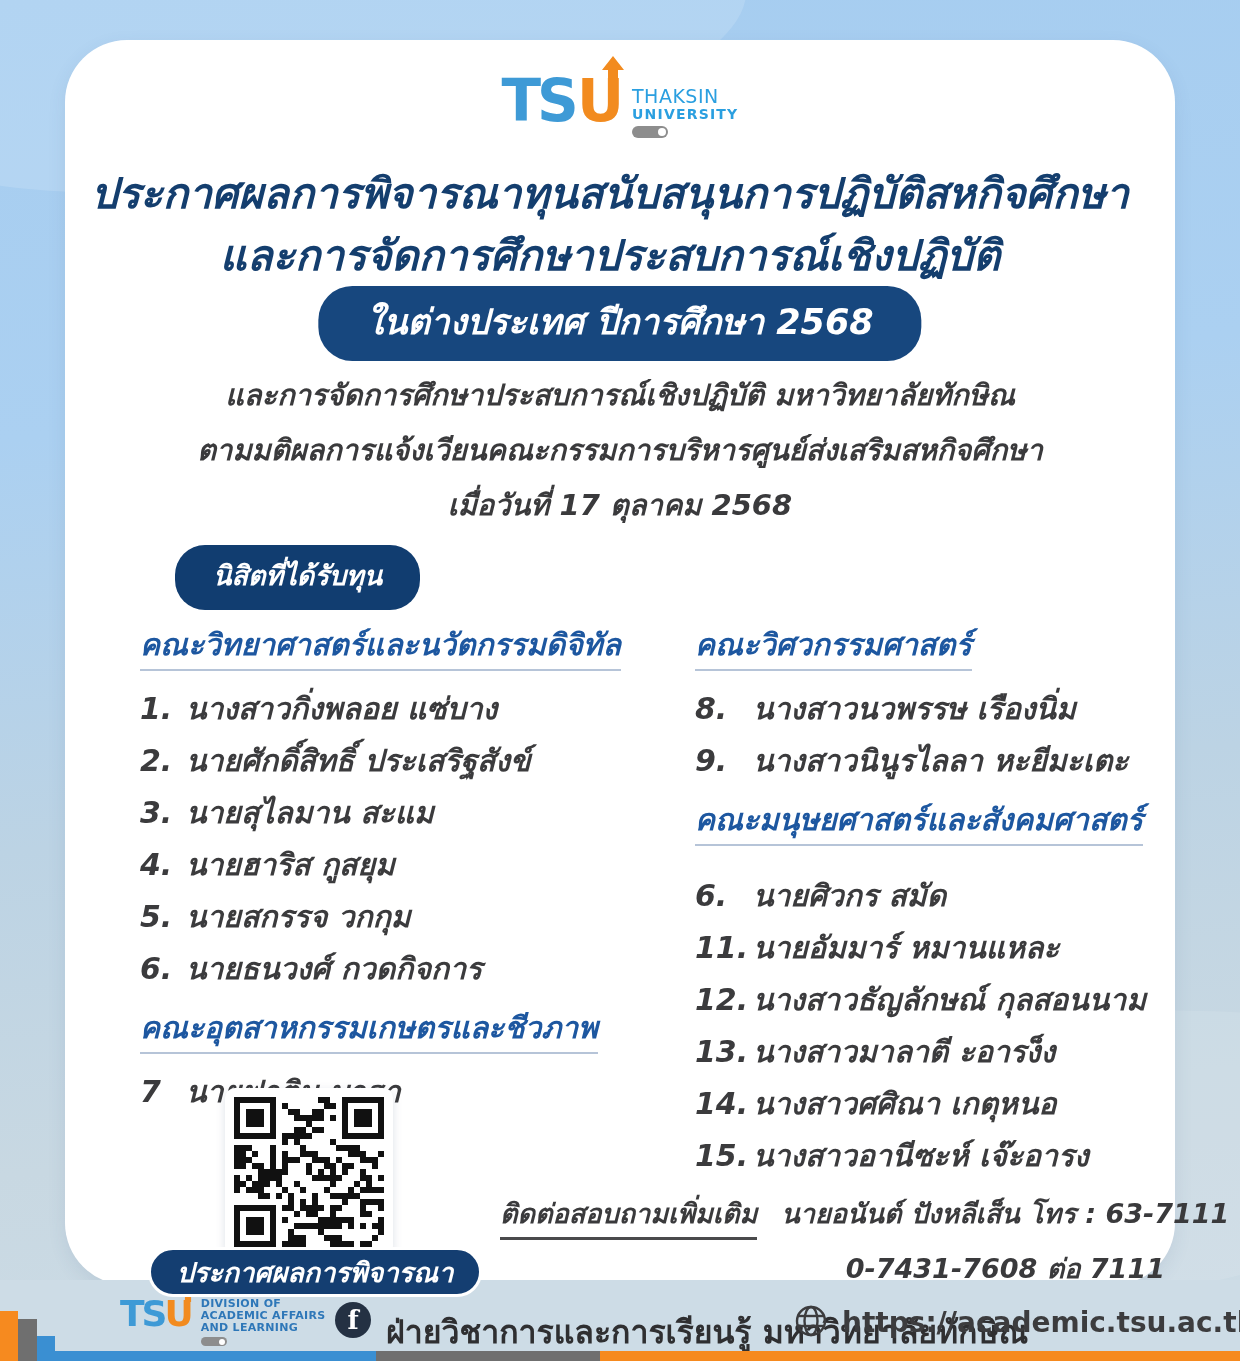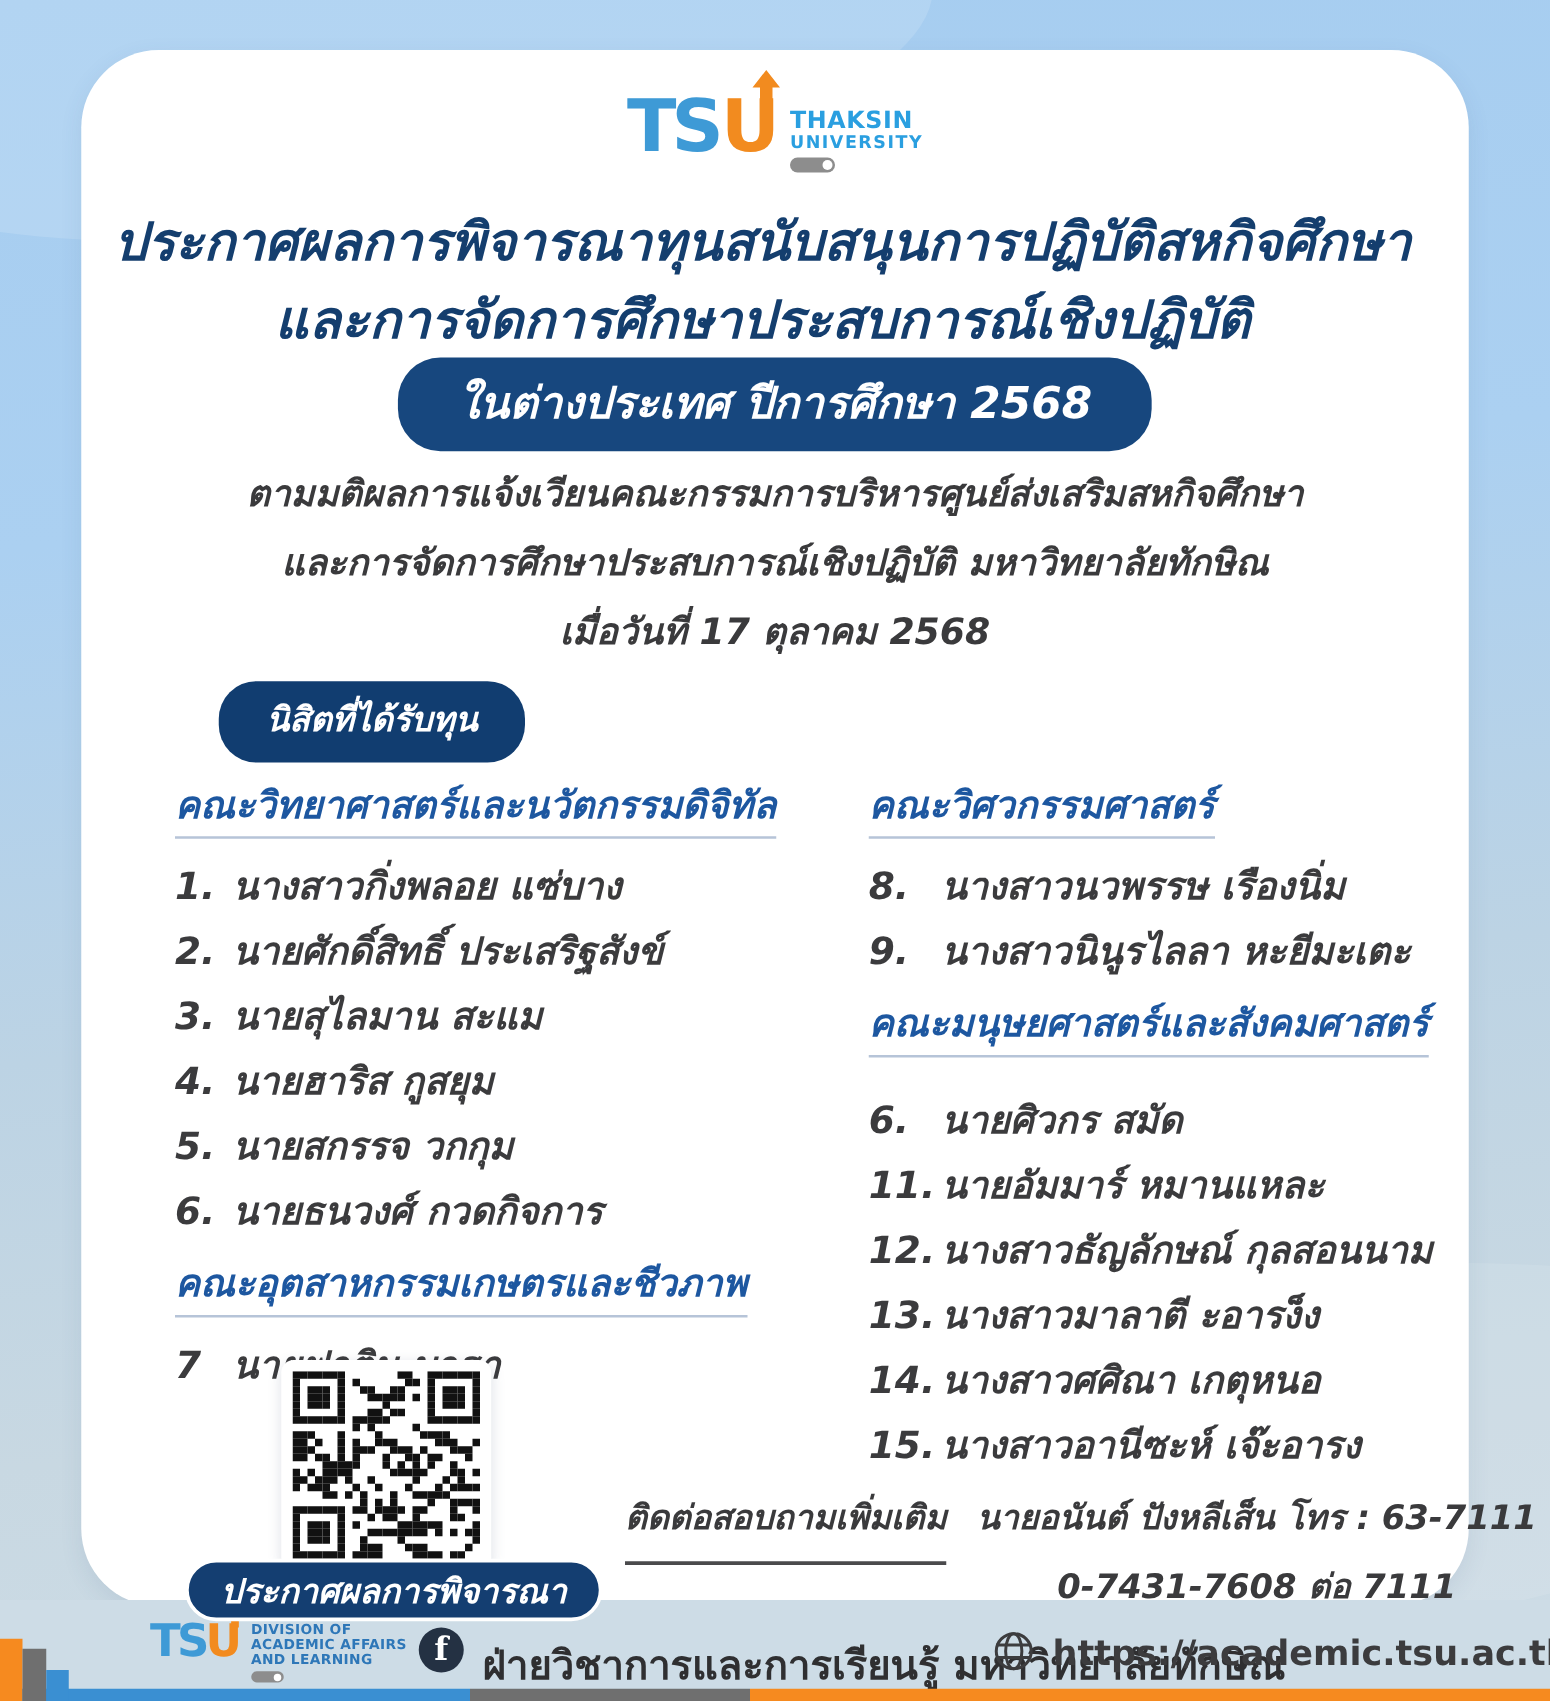--- a/index.html
+++ b/index.html
@@ -14,21 +14,21 @@
   .card { position:absolute; left:65px; top:40px; width:1110px; height:1245px;
           background:#ffffff; border-radius:62px; box-shadow:0 6px 18px rgba(60,90,130,.10); z-index:1; }
 
   
   .logo-row { position:absolute; left:0; top:72px; width:1240px; display:flex; justify-content:center; align-items:flex-start; gap:10px; z-index:2; }
   .logo-mark { position:relative; display:flex; align-items:flex-end; }
   .logo-ts { font-size:58px; font-weight:900; color:#3e9ad6; letter-spacing:-4px; line-height:58px; }
   .logo-u  { font-size:58px; font-weight:900; color:#f28b1f; letter-spacing:-2px; line-height:58px; margin-left:2px; }
   .logo-arrow { position:absolute; right:-4px; top:-16px; }
   .logo-text { display:flex; flex-direction:column; align-items:flex-start; padding-top:14px; }
-  .logo-thaksin { font-size:19px; font-weight:700; color:#2a9fe0; letter-spacing:.5px; line-height:20px;text-align:center; }
+  .logo-thaksin { font-size:19px; font-weight:400; color:#2a9fe0; letter-spacing:.5px; line-height:20px;text-align:center; }
   .logo-univ { font-size:14px; font-weight:700; color:#2a9fe0; letter-spacing:1.2px; line-height:16px; }
   .toggle { position:relative; width:36px; height:12px; background:#8d8d8d; border-radius:6px; margin-top:4px; }
   .toggle::after { content:""; position:absolute; right:2px; top:2px; width:8px; height:8px; background:#fff; border-radius:50%; }
   .toggle.small { width:26px; height:9px; margin-top:3px; }
   .toggle.small::after { width:6px; height:6px; right:2px; top:1.5px; }
 
   .title { position:absolute; left:0; width:1220px; text-align:center; color:#143e6e;
            font-weight:800; font-style:italic; font-size:42px; z-index:2; }
   .title.l1 { top:160px; }
   .title.l2 { top:222px; }
@@ -58,21 +58,21 @@
   .group + .group { margin-top:8px; }
   .col-right .group + .group .students { padding-top:12px; }
 
   .qr-box { position:absolute; left:225px; top:1088px; width:168px; height:168px; background:#fff;
             border-radius:10px; box-shadow:0 3px 10px rgba(70,90,120,.18); z-index:2;
             display:flex; align-items:center; justify-content:center; }
   .qr-box svg { display:block; }
 
   .contact { position:absolute; left:500px; top:1192px; display:flex; gap:24px; z-index:2;
              color:#3a3a3c; font-weight:700; font-style:italic; font-size:27px; }
-  .contact-label { align-self:flex-start; border-bottom:3px solid #4a4a4c; padding-bottom:14px; white-space:nowrap; }
+  .contact-label { align-self:flex-start; border-bottom:3px solid #4a4a4c; padding-bottom:2px; white-space:nowrap; }
   .contact-lines { display:flex; flex-direction:column; gap:12px; }
   .contact-lines .l2 { text-align:center; }
 
   .bottom-pill { position:absolute; left:148px; top:1247px; width:334px; height:50px; z-index:6;
                  background:#143e71; border:3px solid #fff; border-radius:28px; color:#fff;
                  font-weight:800; font-style:italic; font-size:27px;
                  display:flex; align-items:center; justify-content:center; white-space:nowrap; }
 
   .footer { position:absolute; left:0; top:1280px; width:1240px; height:81px; background:#cddce6; z-index:3; }
   .f-logo { position:absolute; left:120px; top:14px; display:flex; gap:8px; align-items:flex-start; }
@@ -118,22 +118,22 @@
       <span class="logo-univ">UNIVERSITY</span>
       <span class="toggle"></span>
     </div>
   </div>
 
   <div class="title l1">ประกาศผลการพิจารณาทุนสนับสนุนการปฏิบัติสหกิจศึกษา</div>
   <div class="title l2">และการจัดการศึกษาประสบการณ์เชิงปฏิบัติ</div>
   <div class="subtitle-pill">ในต่างประเทศ ปีการศึกษา 2568</div>
 
   <div class="intro">
+    <div>และการจัดการศึกษาประสบการณ์เชิงปฏิบัติ มหาวิทยาลัยทักษิณ</div>
     <div>ตามมติผลการแจ้งเวียนคณะกรรมการบริหารศูนย์ส่งเสริมสหกิจศึกษา</div>
-    <div>และการจัดการศึกษาประสบการณ์เชิงปฏิบัติ มหาวิทยาลัยทักษิณ</div>
     <div>เมื่อวันที่ 17 ตุลาคม 2568</div>
   </div>
 
   <div class="badge">นิสิตที่ได้รับทุน</div>
 
   <div class="col col-left">
 
       <div class="group">
         <span class="faculty-heading">คณะวิทยาศาสตร์และนวัตกรรมดิจิทัล</span>
         <div class="students">

